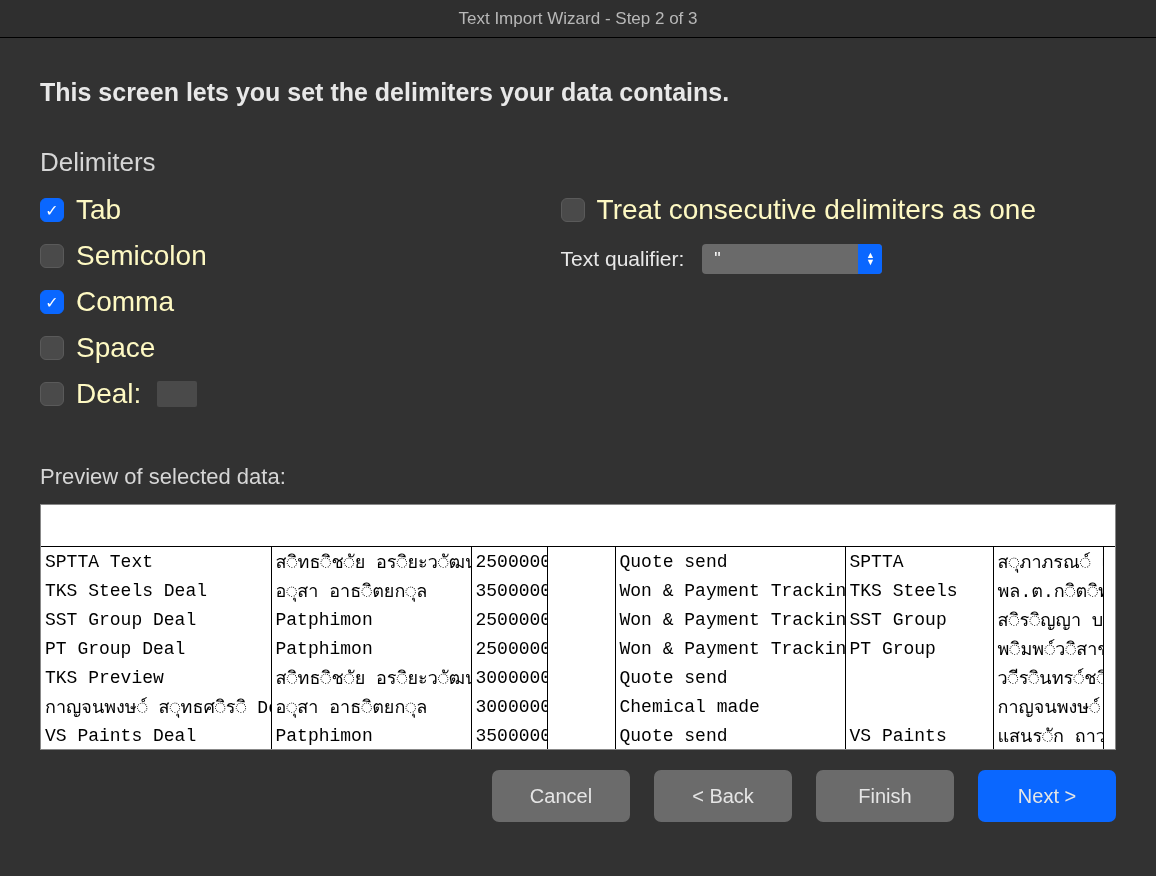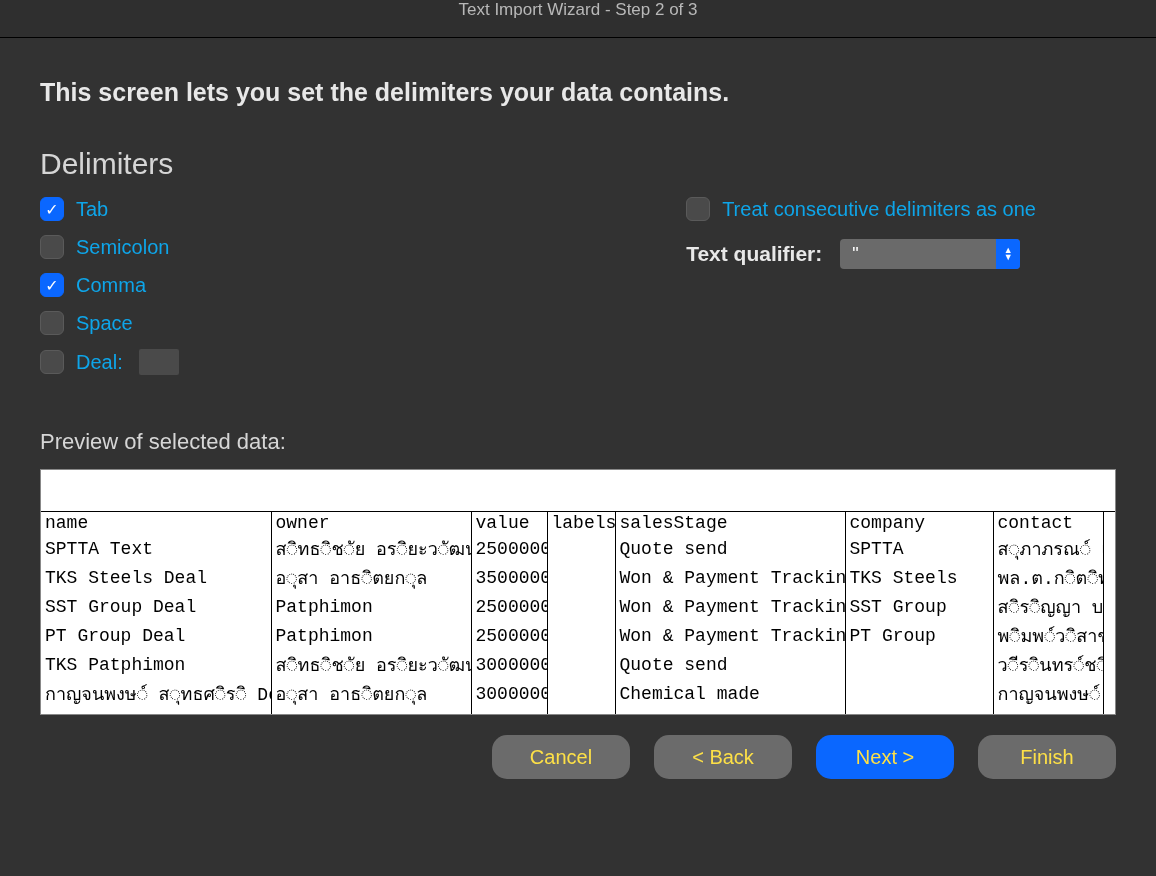--- a/index.html
+++ b/index.html
@@ -8,40 +8,41 @@
     background: #1a1a1a;
     width: 1156px;
     height: 876px;
     overflow: hidden;
   }
   .titlebar {
     height: 38px;
     background: #2f2f2f;
     border-bottom: 1px solid #000;
     display: flex;
+    align-items: center;
     justify-content: center;
     color: #b8b8b8;
     font-size: 17px;
     font-weight: 400;
   }
   .content {
     background: #323232;
     padding: 40px 40px 30px 40px;
     height: calc(876px - 38px);
     display: flex;
     flex-direction: column;
     color: #e8e8e8;
   }
   .heading {
     font-size: 25px;
     font-weight: 700;
     margin-bottom: 40px;
   }
   .section-label {
-    font-size: 30px;
+    font-size: 26px;
     color: #d6d6d6;
     margin-bottom: 16px;
   }
   .delim-area {
     display: flex;
     gap: 80px;
   }
   .delim-col {
     display: flex;
     flex-direction: column;
@@ -63,22 +64,22 @@
     justify-content: center;
     font-size: 16px;
     color: #fff;
     cursor: pointer;
   }
   .checkbox.checked {
     background: #0a67ff;
     border-color: #0a67ff;
   }
   .check-label {
-    font-size: 20px;
-    color: #0ea5e9;
+    font-size: 28px;
+    color: #fef9c3;
   }
   .other-input {
     width: 40px;
     height: 26px;
     background: #4a4a4a;
     border: none;
     border-radius: 2px;
     margin-left: 4px;
   }
   .right-col {
@@ -88,21 +89,20 @@
     flex-direction: column;
     gap: 18px;
   }
   .qualifier-row {
     display: flex;
     align-items: center;
     gap: 18px;
   }
   .qualifier-label {
     font-size: 21px;
-    font-weight: bold;
   }
   .select-box {
     position: relative;
     width: 180px;
     height: 30px;
     background: #6a6a6a;
     border-radius: 4px;
     display: flex;
     align-items: center;
     padding-left: 12px;
@@ -164,26 +164,26 @@
   .col-company { width: 148px; max-width:148px; }
   .col-contact { width: 110px; max-width:110px; }
   .button-row {
     display: flex;
     justify-content: flex-end;
     gap: 24px;
     margin-top: 20px;
   }
   .btn {
     min-width: 138px;
-    height: 44px;
-    border-radius: 15px;
+    height: 52px;
+    border-radius: 7px;
     border: none;
     font-size: 20px;
     font-weight: 400;
-    color: #fde047;
+    color: #e5e5e5;
     cursor: pointer;
     background: #6b6b6b;
   }
   .btn.primary {
     background: #0a67ff;
   }
 </style>
 </head>
 <body>
 
@@ -244,29 +244,20 @@
       </div>
     </div>
   </div>
 
   <div class="preview-label">Preview of selected data:</div>
 
   <div class="preview-box">
     <div class="preview-blank"></div>
     <table class="preview-table">
       <tbody>
-          <tr>
-        <td class="col-name">name</td>
-        <td class="col-owner">owner</td>
-        <td class="col-value">value</td>
-        <td class="col-labels">labels</td>
-        <td class="col-stage">salesStage</td>
-        <td class="col-company">company</td>
-        <td class="col-contact">contact</td>
-      </tr>
       <tr>
             <td class="col-name">SPTTA  Text</td>
             <td class="col-owner">ส◌ิทธ◌ิช◌ัย อร◌ิยะว◌ัฒนา</td>
             <td class="col-value">2500000</td>
             <td class="col-labels"></td>
             <td class="col-stage">Quote send</td>
             <td class="col-company">SPTTA</td>
             <td class="col-contact">ส◌ุภาภรณ◌์ เห</td>
           </tr>
       <tr>
@@ -290,21 +281,21 @@
       <tr>
             <td class="col-name">PT Group Deal</td>
             <td class="col-owner">Patphimon</td>
             <td class="col-value">2500000</td>
             <td class="col-labels"></td>
             <td class="col-stage">Won &amp; Payment Tracking</td>
             <td class="col-company">PT Group</td>
             <td class="col-contact">พ◌ิมพ◌์ว◌ิสาข◌์</td>
           </tr>
       <tr>
-            <td class="col-name">TKS Patphimon</td>
+            <td class="col-name">TKS Preview</td>
             <td class="col-owner">ส◌ิทธ◌ิช◌ัย อร◌ิยะว◌ัฒนา</td>
             <td class="col-value">3000000</td>
             <td class="col-labels"></td>
             <td class="col-stage">Quote send</td>
             <td class="col-company"></td>
             <td class="col-contact">ว◌ีร◌ินทร◌์ช◌ิร</td>
           </tr>
       <tr>
             <td class="col-name">กาญจนพงษ◌์ ส◌ุทธศ◌ิร◌ิ Deal</td>
             <td class="col-owner">อ◌ุสา อาธ◌ิตยก◌ุล</td>
@@ -324,17 +315,17 @@
             <td class="col-contact">แสนร◌ัก ถาวร</td>
           </tr>
 
     </tbody>
       </table>
   </div>
 
   <div class="button-row">
     <button class="btn">Cancel</button>
     <button class="btn">&lt; Back</button>
+    <button class="btn">Finish</button>
     <button class="btn primary">Next &gt;</button>
-    <button class="btn">Finish</button>
   </div>
 
 </div>
 
 </body></html>

